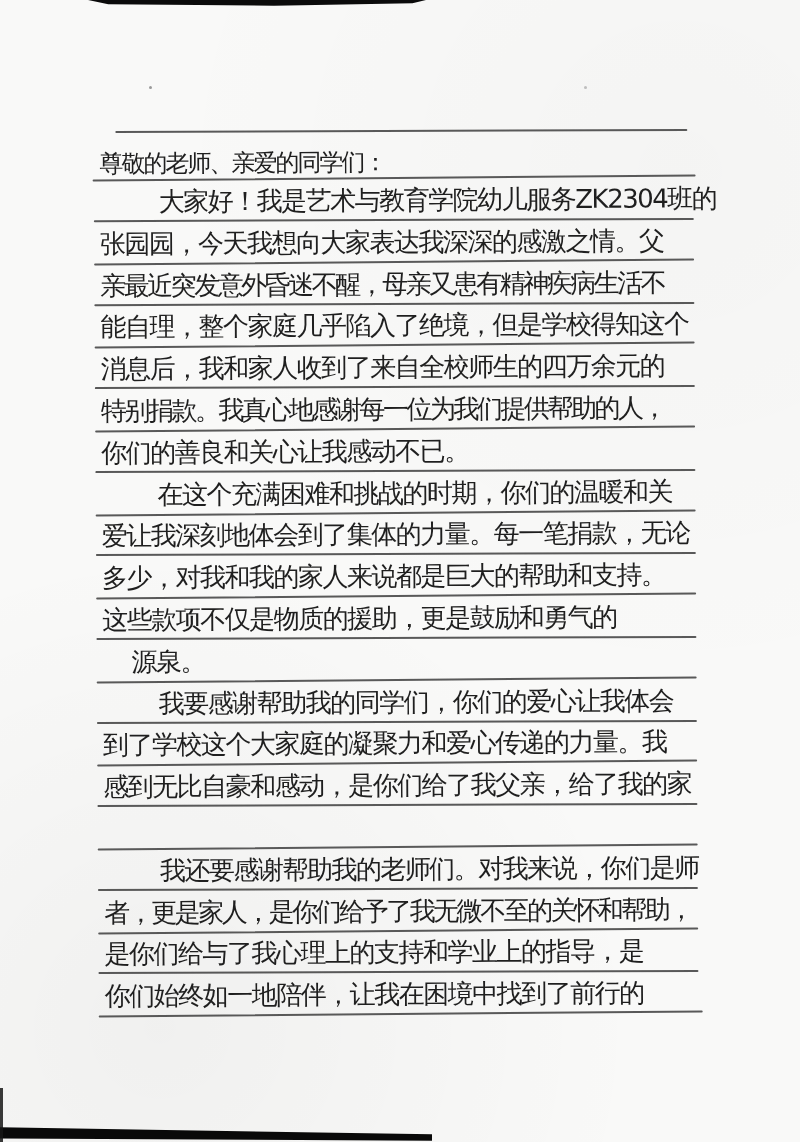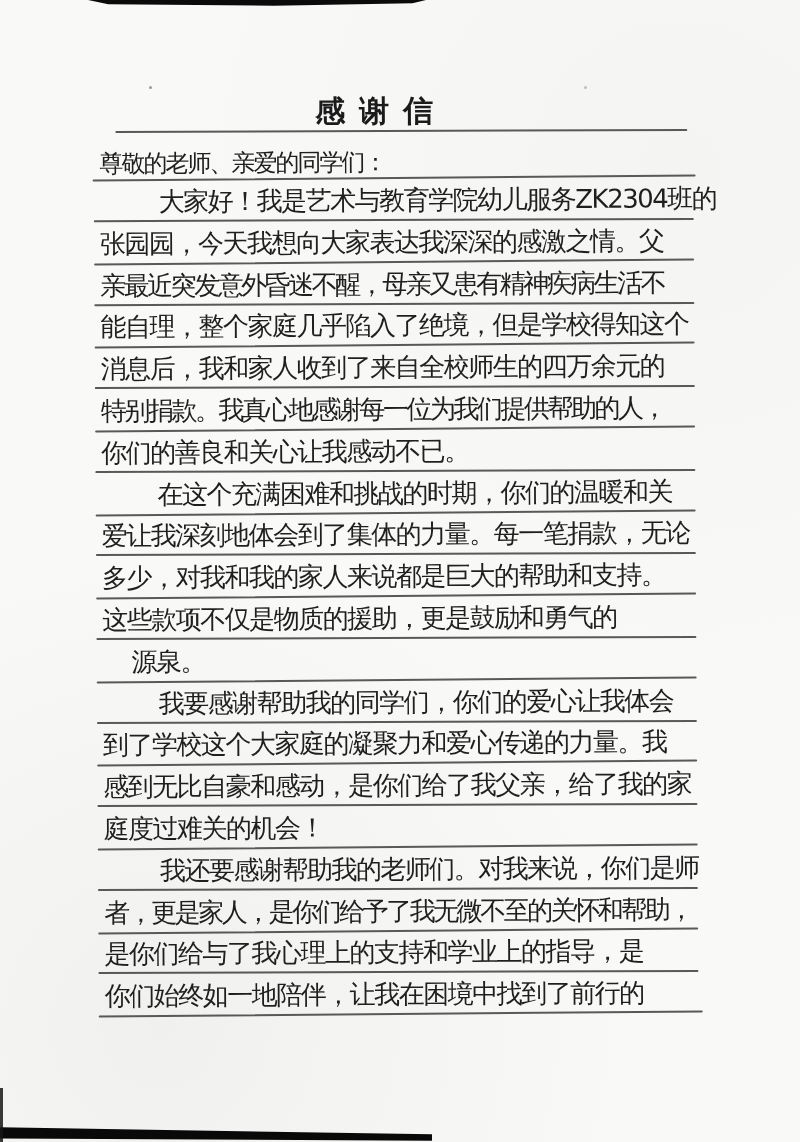--- a/index.html
+++ b/index.html
@@ -59,21 +59,20 @@
 
   <div class="edge-top"></div>
   <div class="edge-bottom"></div>
   <div class="edge-left-sliver"></div>
 
   <div class="speck" style="left:149px;top:86px;width:3px;height:3px;"></div>
   <div class="speck" style="left:584px;top:86px;width:3px;height:3px;opacity:.6;"></div>
 
   <div class="content">
 
-    <span class="hw title-text" style="left:318px;top:92px;">感谢信</span>
     <div class="rule w1" style="left:118px;top:130px;width:572px;"></div>
 
     <span class="hw salutation" style="left:102px;top:147px;">尊敬的老师、亲爱的同学们：</span>
     <div class="rule w2" style="left:95px;top:177px;width:603px;"></div>
 
     <span class="hw" style="left:161px;top:184px;">大家好！我是艺术与教育学院幼儿服务ZK2304班的</span>
     <div class="rule w1" style="left:96px;top:219px;width:600px;"></div>
 
     <span class="hw" style="left:102px;top:226px;">张园园，今天我想向大家表达我深深的感激之情。父</span>
     <div class="rule w2" style="left:96px;top:261px;width:600px;"></div>
@@ -110,21 +109,20 @@
 
     <span class="hw" style="left:158px;top:686px;">我要感谢帮助我的同学们，你们的爱心让我体会</span>
     <div class="rule w1" style="left:96px;top:721px;width:600px;"></div>
 
     <span class="hw" style="left:102px;top:727px;">到了学校这个大家庭的凝聚力和爱心传递的力量。我</span>
     <div class="rule w2" style="left:96px;top:762px;width:600px;"></div>
 
     <span class="hw" style="left:102px;top:769px;">感到无比自豪和感动，是你们给了我父亲，给了我的家</span>
     <div class="rule w1" style="left:96px;top:804px;width:600px;"></div>
 
-    <span class="hw" style="left:102px;top:811px;">庭度过难关的机会！</span>
     <div class="rule w2" style="left:96px;top:846px;width:600px;"></div>
 
     <span class="hw" style="left:158px;top:853px;">我还要感谢帮助我的老师们。对我来说，你们是师</span>
     <div class="rule w1" style="left:96px;top:888px;width:600px;"></div>
 
     <span class="hw" style="left:102px;top:895px;letter-spacing:-2.5px;">者，更是家人，是你们给予了我无微不至的关怀和帮助，</span>
     <div class="rule w2" style="left:96px;top:930px;width:600px;"></div>
 
     <span class="hw" style="left:102px;top:936px;">是你们给与了我心理上的支持和学业上的指导，是</span>
     <div class="rule w1" style="left:96px;top:971px;width:600px;"></div>

